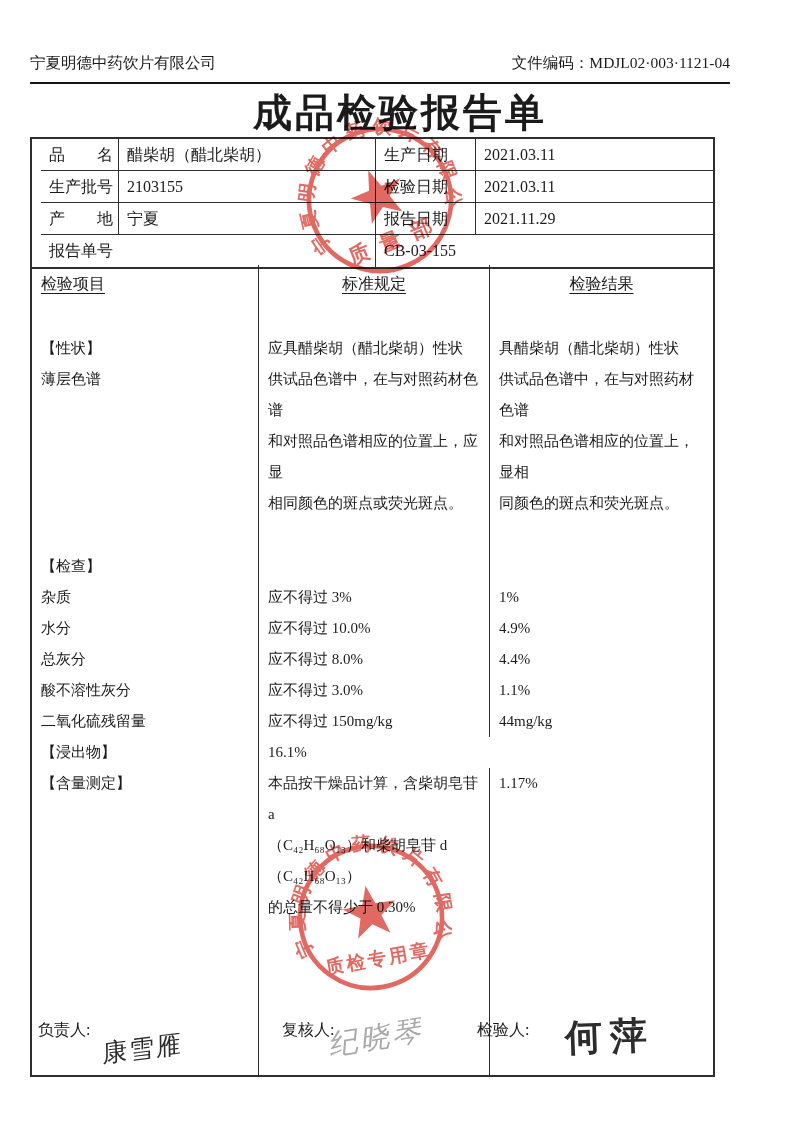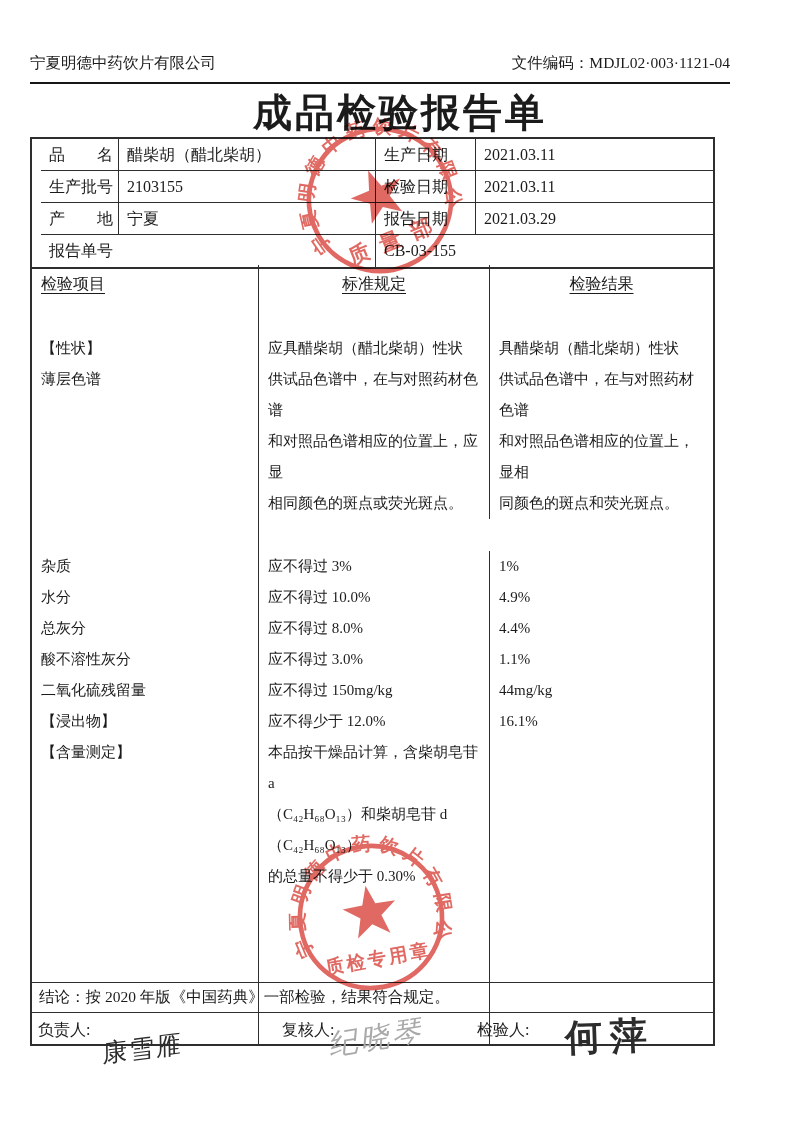--- a/index.html
+++ b/index.html
@@ -102,21 +102,21 @@
     <div class="info-row">
       <div class="icell">生产批号</div>
       <div class="icell">2103155</div>
       <div class="icell">检验日期</div>
       <div class="icell last">2021.03.11</div>
     </div>
     <div class="info-row">
       <div class="icell">产　　地</div>
       <div class="icell">宁夏</div>
       <div class="icell">报告日期</div>
-      <div class="icell last">2021.03.29</div>
+      <div class="icell last">2021.11.29</div>
     </div>
     <div class="info-row span">
       <div class="icell">报告单号</div>
       <div class="icell last">CB-03-155</div>
     </div>
   </div>
 
   <div class="insp-table">
     <div class="irow head">
       <div class="cell c1"><span class="uline">检验项目</span></div>
@@ -132,20 +132,21 @@
     <div class="irow">
       <div class="cell c1">薄层色谱</div>
       <div class="cell c2">供试品色谱中，在与对照药材色谱
 和对照品色谱相应的位置上，应显
 相同颜色的斑点或荧光斑点。</div>
       <div class="cell c3">供试品色谱中，在与对照药材色谱
 和对照品色谱相应的位置上，显相
 同颜色的斑点和荧光斑点。</div>
     </div>
     <div class="irow gap2">
+      <div class="cell c1">【检查】</div>
       <div class="cell c2"></div>
       <div class="cell c3"></div>
     </div>
     <div class="irow">
       <div class="cell c1">杂质</div>
       <div class="cell c2">应不得过 3%</div>
       <div class="cell c3">1%</div>
     </div>
     <div class="irow">
       <div class="cell c1">水分</div>
@@ -162,37 +163,36 @@
       <div class="cell c2">应不得过 3.0%</div>
       <div class="cell c3">1.1%</div>
     </div>
     <div class="irow">
       <div class="cell c1">二氧化硫残留量</div>
       <div class="cell c2">应不得过 150mg/kg</div>
       <div class="cell c3">44mg/kg</div>
     </div>
     <div class="irow">
       <div class="cell c1">【浸出物】</div>
-      <div class="cell c2">应不得少于 12.0%</div>
       <div class="cell c3">16.1%</div>
     </div>
     <div class="irow">
       <div class="cell c1">【含量测定】</div>
       <div class="cell c2">本品按干燥品计算，含柴胡皂苷 a
 （C₄₂H₆₈O₁₃）和柴胡皂苷 d（C₄₂H₆₈O₁₃）
 的总量不得少于 0.30%</div>
+      <div class="cell c3">1.17%</div>
     </div>
     <div class="irow stamp-space">
       <div class="cell c1"></div>
       <div class="cell c2"></div>
       <div class="cell c3"></div>
     </div>
   </div>
 
-  <div class="conclusion">结论：按 2020 年版《中国药典》一部检验，结果符合规定。</div>
 
   <div class="sigs">
     <span class="sig-label l1">负责人:</span>
     <span class="sig-name s1">康雪雁</span>
     <span class="sig-label l2">复核人:</span>
     <span class="sig-name s2">纪晓琴</span>
     <span class="sig-label l3">检验人:</span>
     <span class="sig-name s3">何萍</span>
   </div>
 

